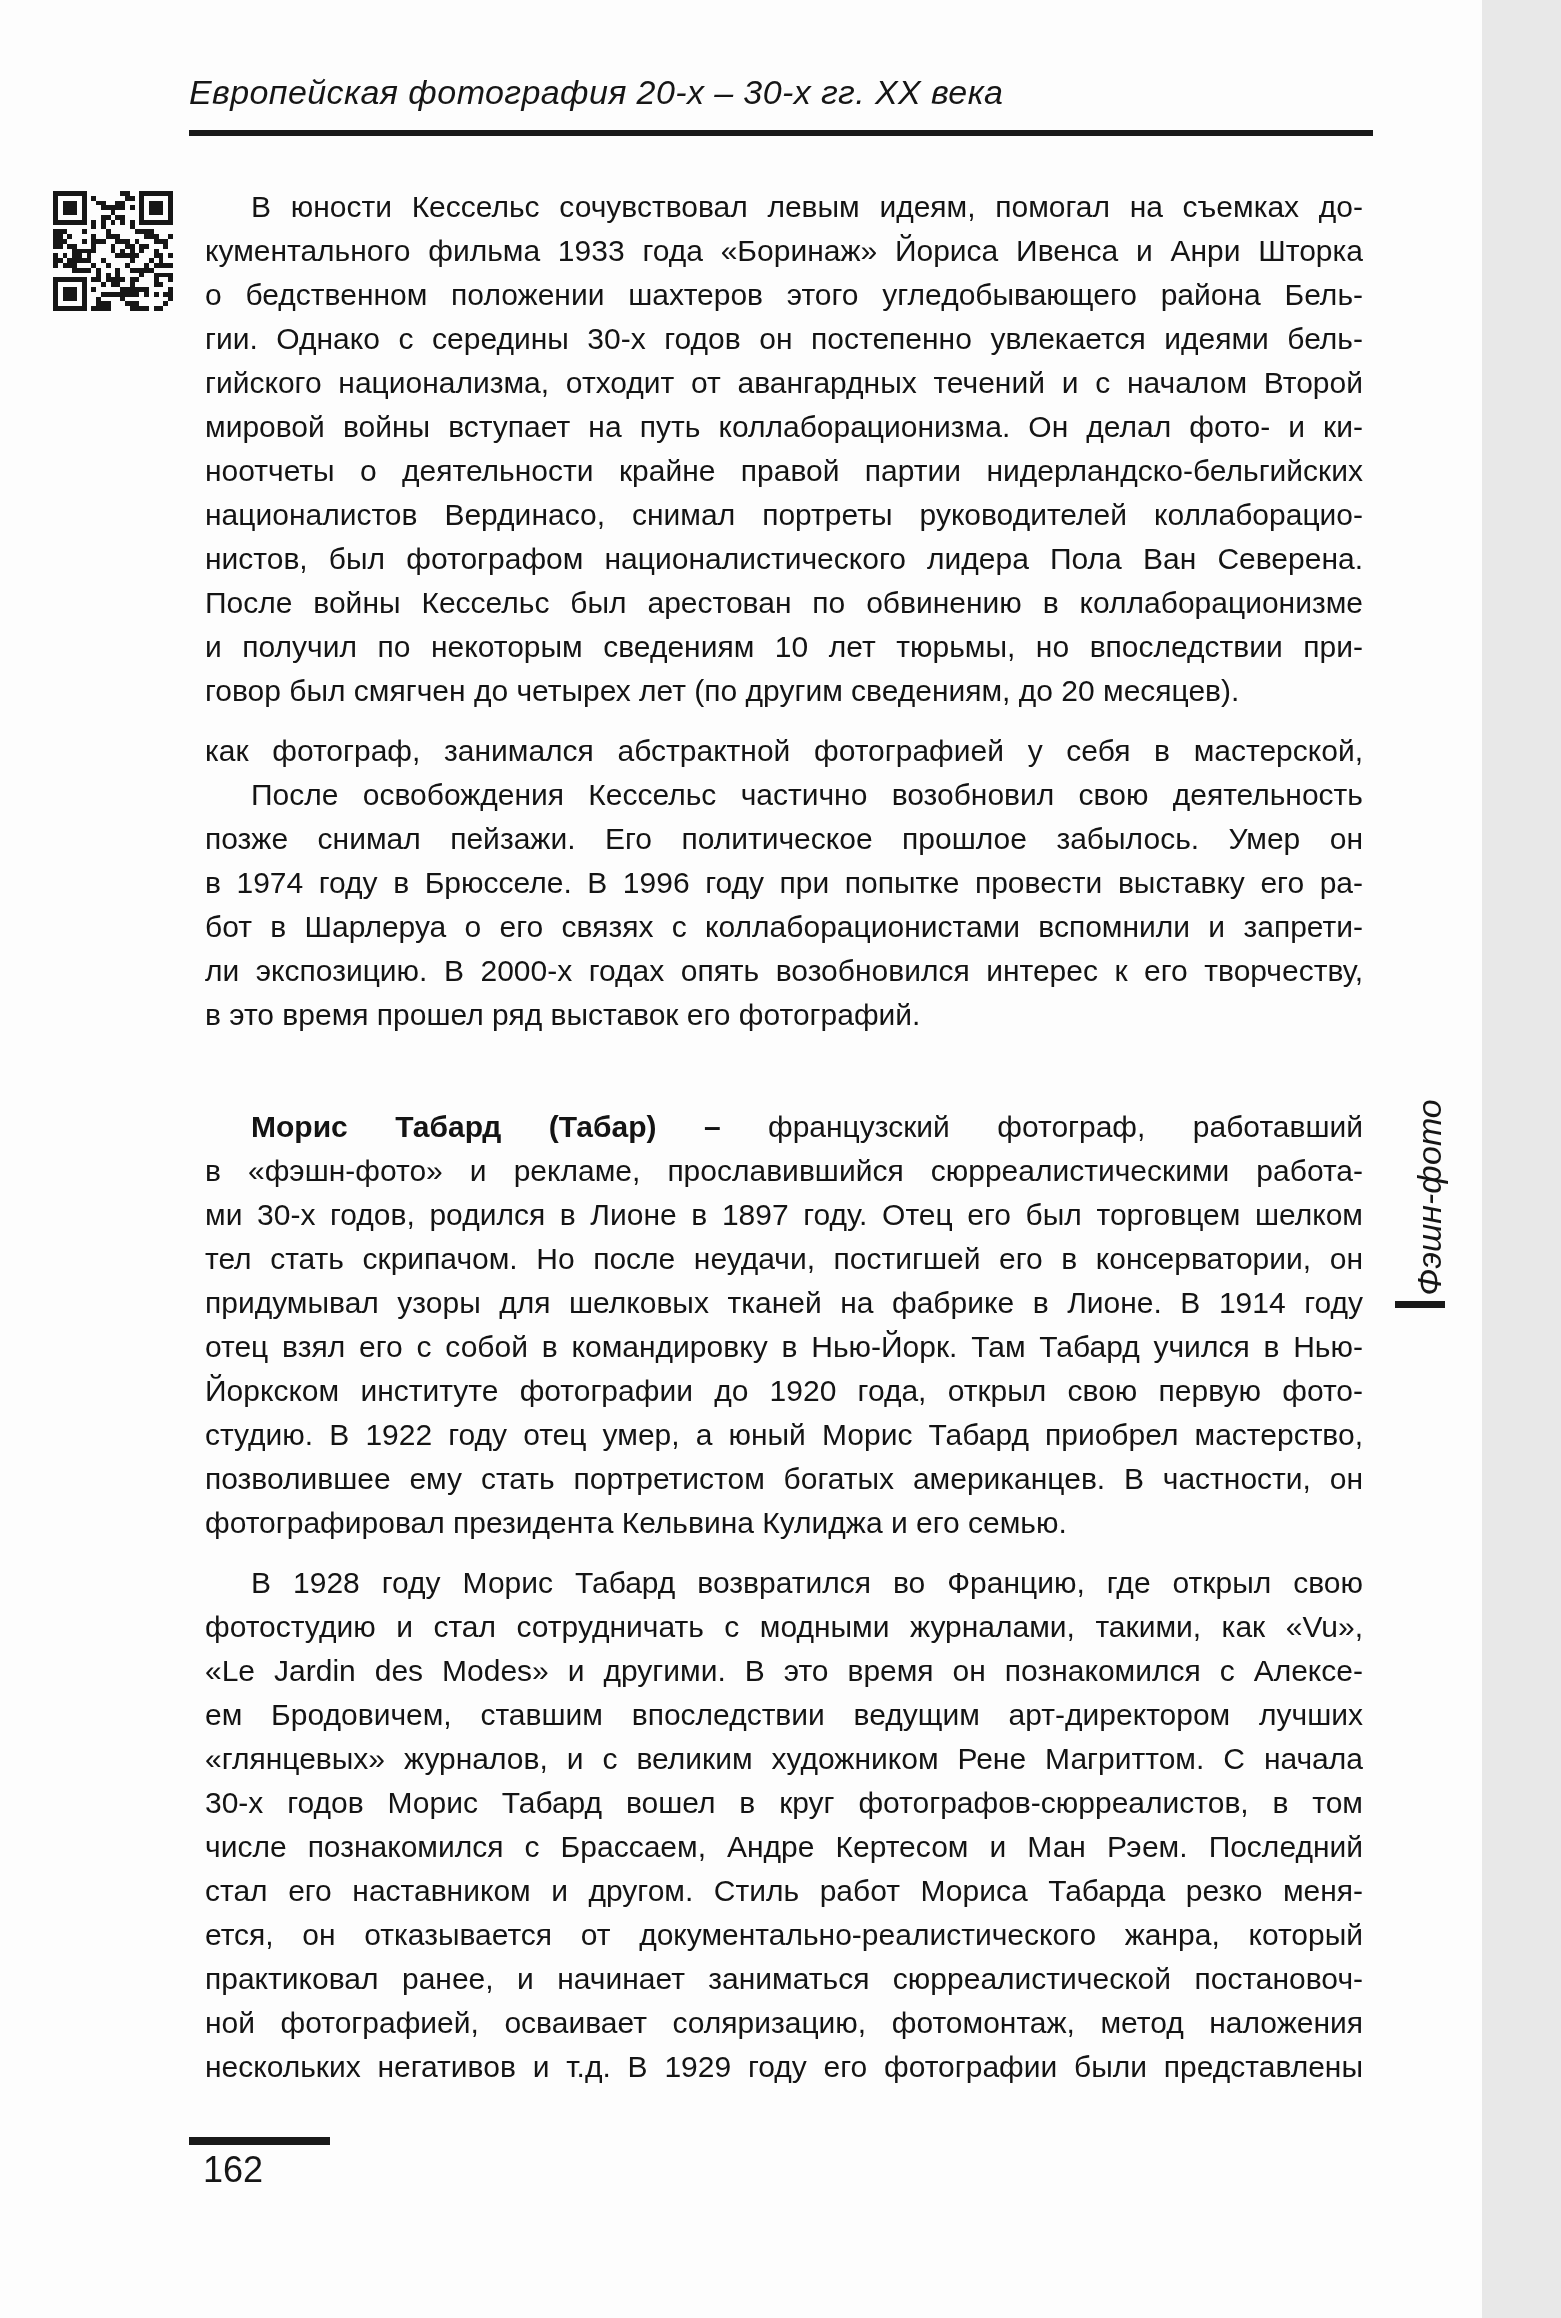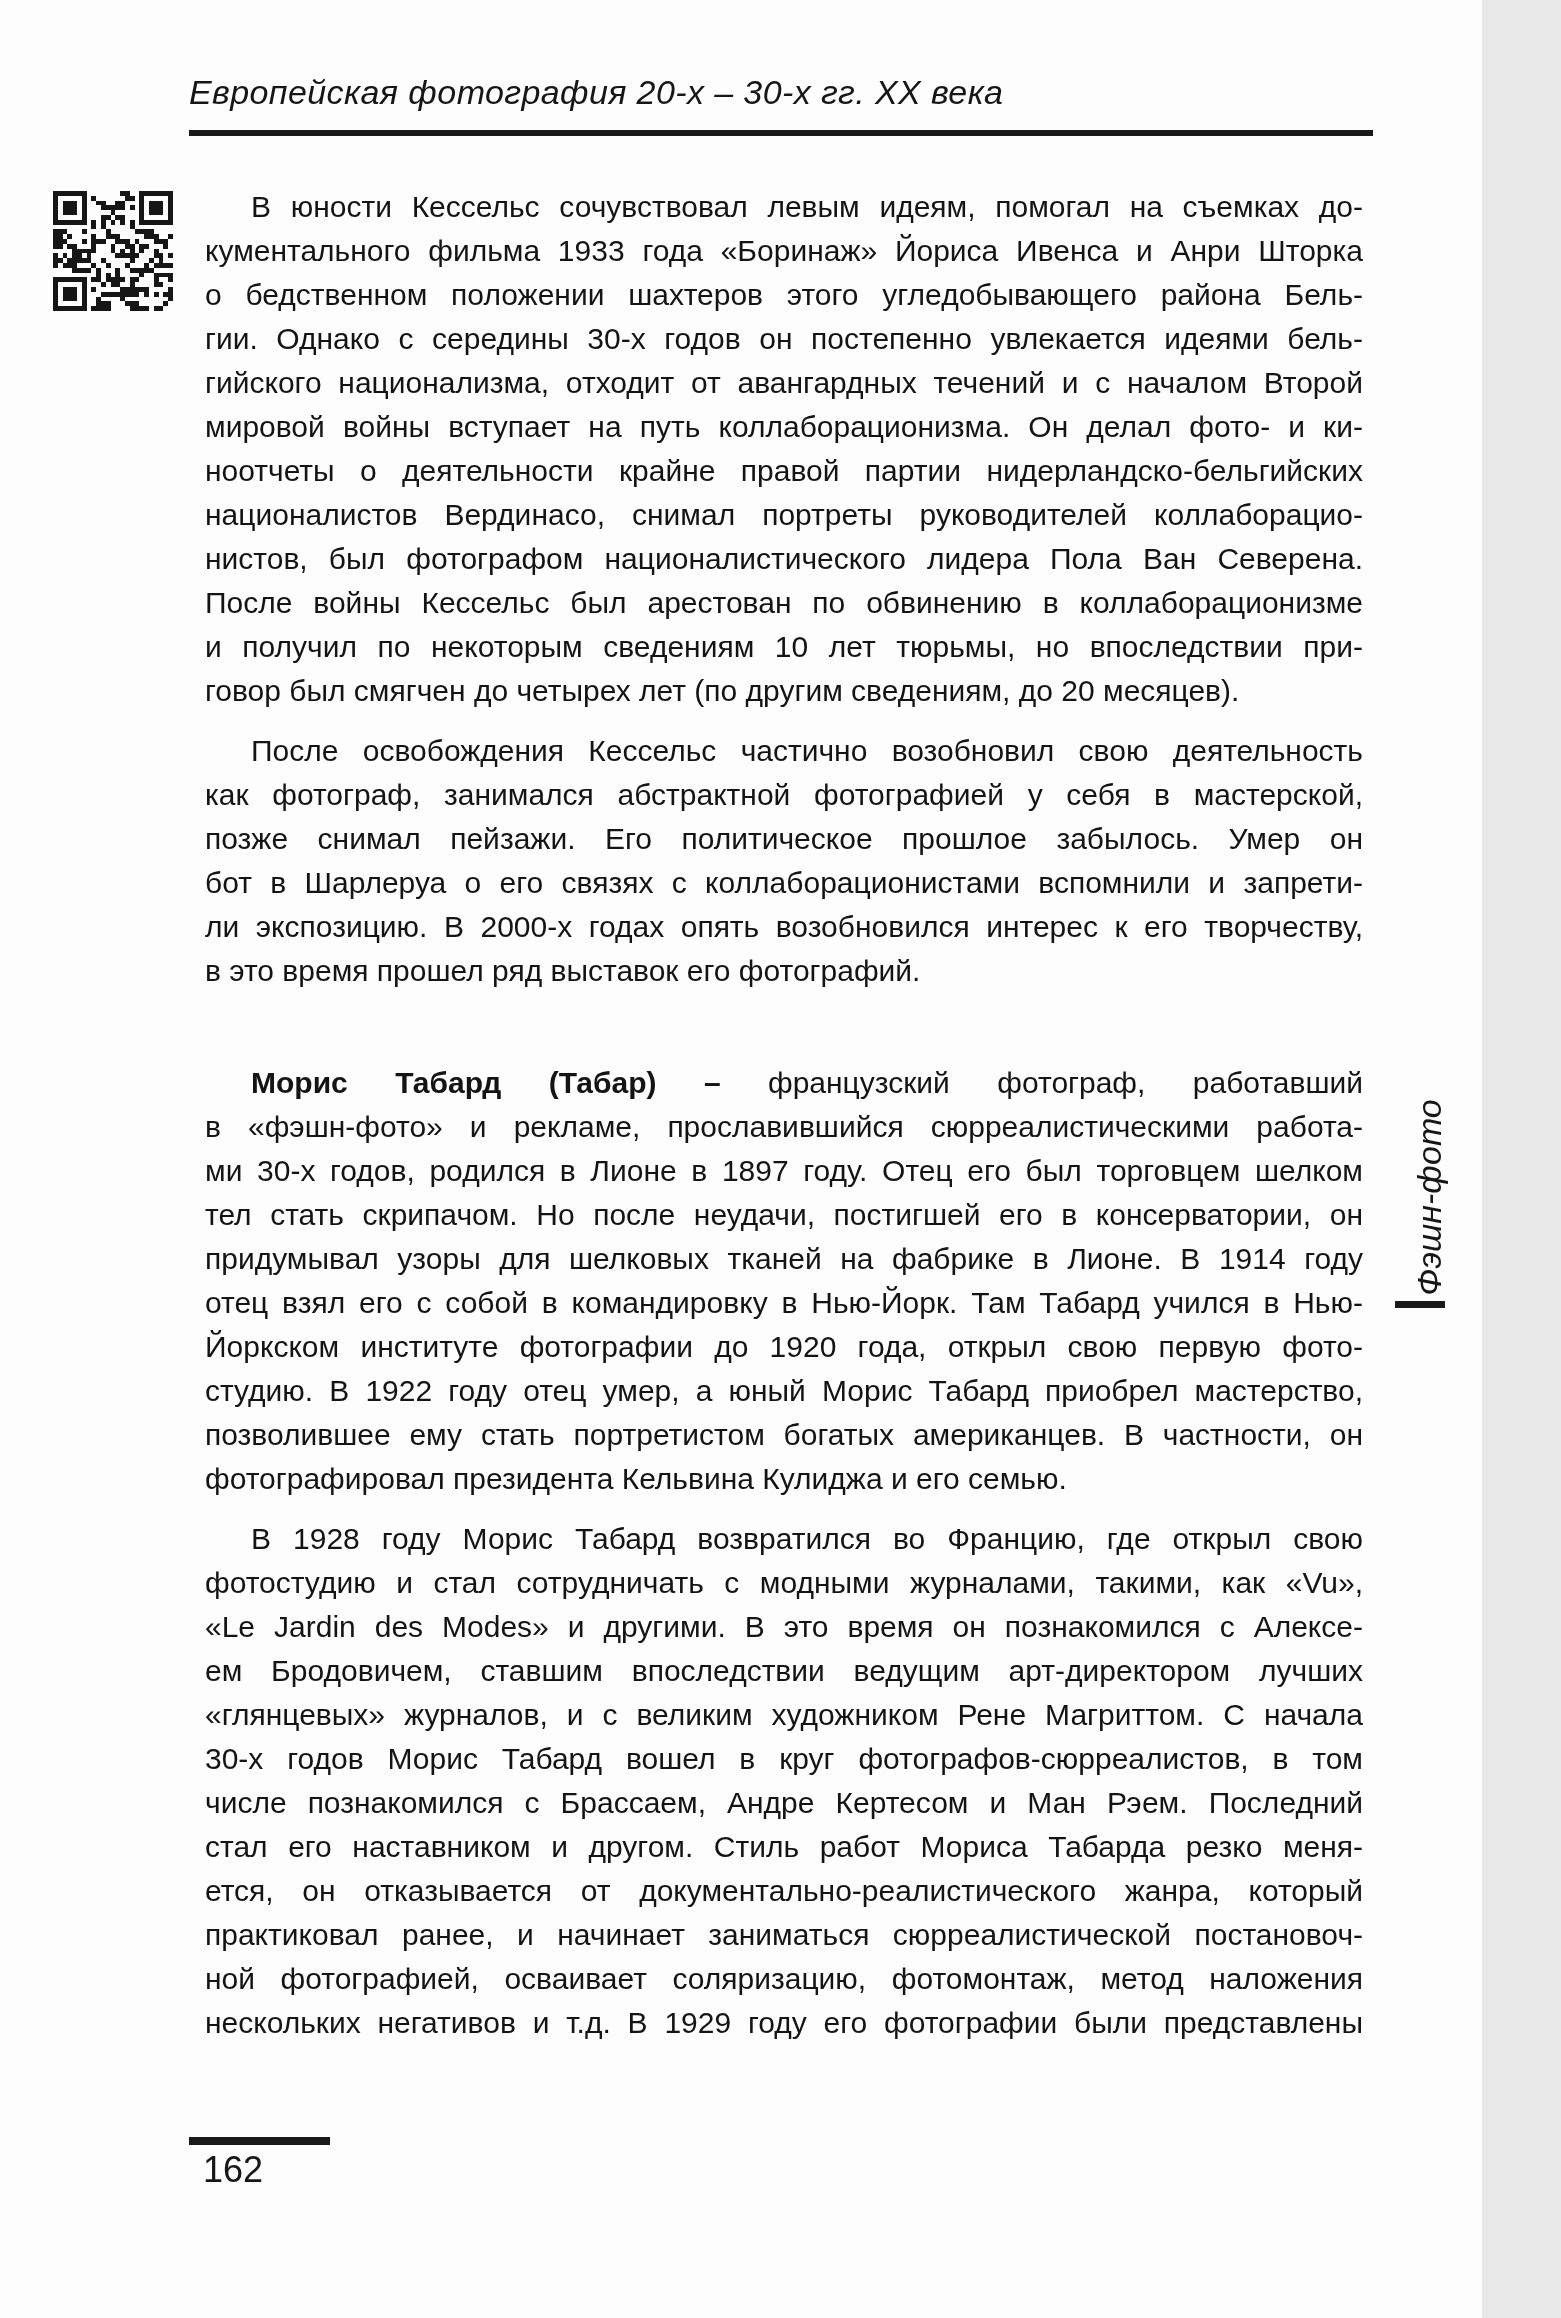--- a/index.html
+++ b/index.html
@@ -372,23 +372,24 @@
         <div class="ln">гийского национализма, отходит от авангардных течений и с началом Второй</div>
         <div class="ln">мировой войны вступает на путь коллаборационизма. Он делал фото- и ки-</div>
         <div class="ln">ноотчеты о деятельности крайне правой партии нидерландско-бельгийских</div>
         <div class="ln">националистов Вердинасо, снимал портреты руководителей коллаборацио-</div>
         <div class="ln">нистов, был фотографом националистического лидера Пола Ван Северена.</div>
         <div class="ln">После войны Кессельс был арестован по обвинению в коллаборационизме</div>
         <div class="ln">и получил по некоторым сведениям 10 лет тюрьмы, но впоследствии при-</div>
         <div class="ln last">говор был смягчен до четырех лет (по другим сведениям, до 20 месяцев).</div>
       </div>
       <div class="para">
+        <div class="ln">как фотограф, занимался абстрактной фотографией у себя в мастерской,</div>
         <div class="ln first">После освобождения Кессельс частично возобновил свою деятельность</div>
-        <div class="ln">как фотограф, занимался абстрактной фотографией у себя в мастерской,</div>
         <div class="ln">позже снимал пейзажи. Его политическое прошлое забылось. Умер он</div>
+        <div class="ln">в 1974 году в Брюсселе. В 1996 году при попытке провести выставку его ра-</div>
         <div class="ln">бот в Шарлеруа о его связях с коллаборационистами вспомнили и запрети-</div>
         <div class="ln">ли экспозицию. В 2000-х годах опять возобновился интерес к его творчеству,</div>
         <div class="ln last">в это время прошел ряд выставок его фотографий.</div>
       </div>
       <div class="para gap">
         <div class="ln first"><b>Морис Табард (Табар) –</b> французский фотограф, работавший</div>
         <div class="ln">в «фэшн-фото» и рекламе, прославившийся сюрреалистическими работа-</div>
         <div class="ln">ми 30-х годов, родился в Лионе в 1897 году. Отец его был торговцем шелком</div>
         <div class="ln">тел стать скрипачом. Но после неудачи, постигшей его в консерватории, он</div>
         <div class="ln">придумывал узоры для шелковых тканей на фабрике в Лионе. В 1914 году</div>

